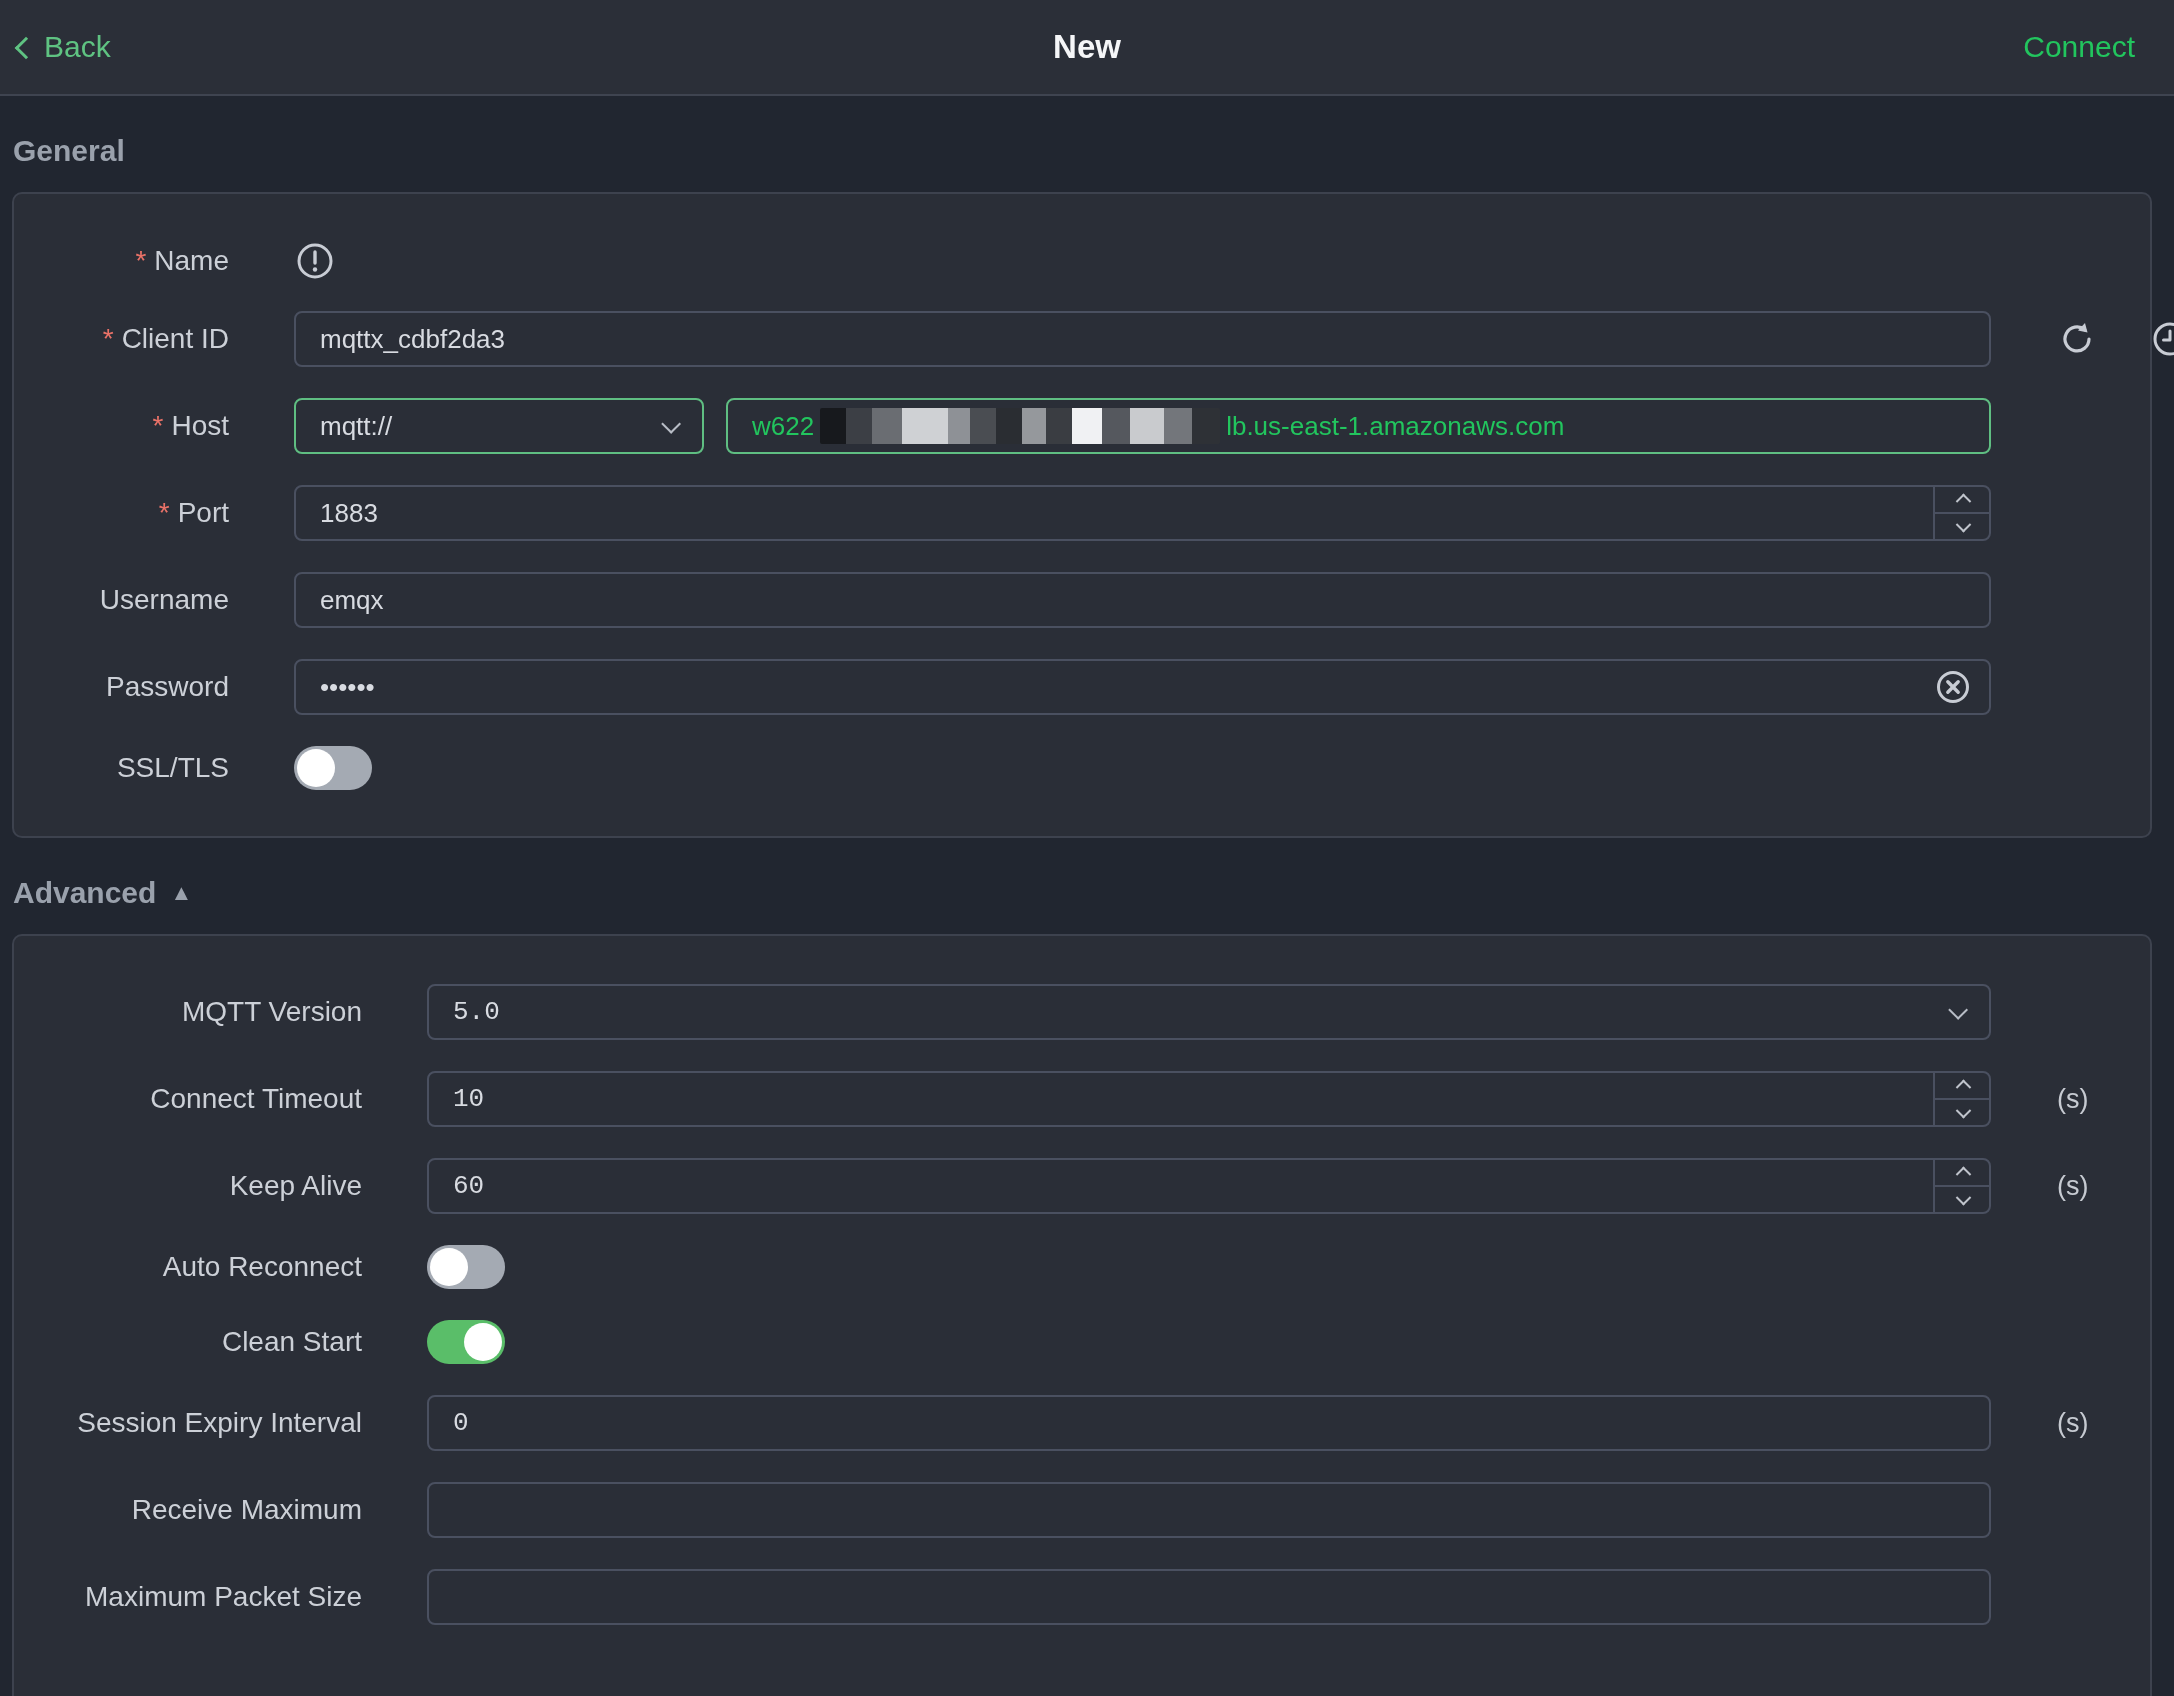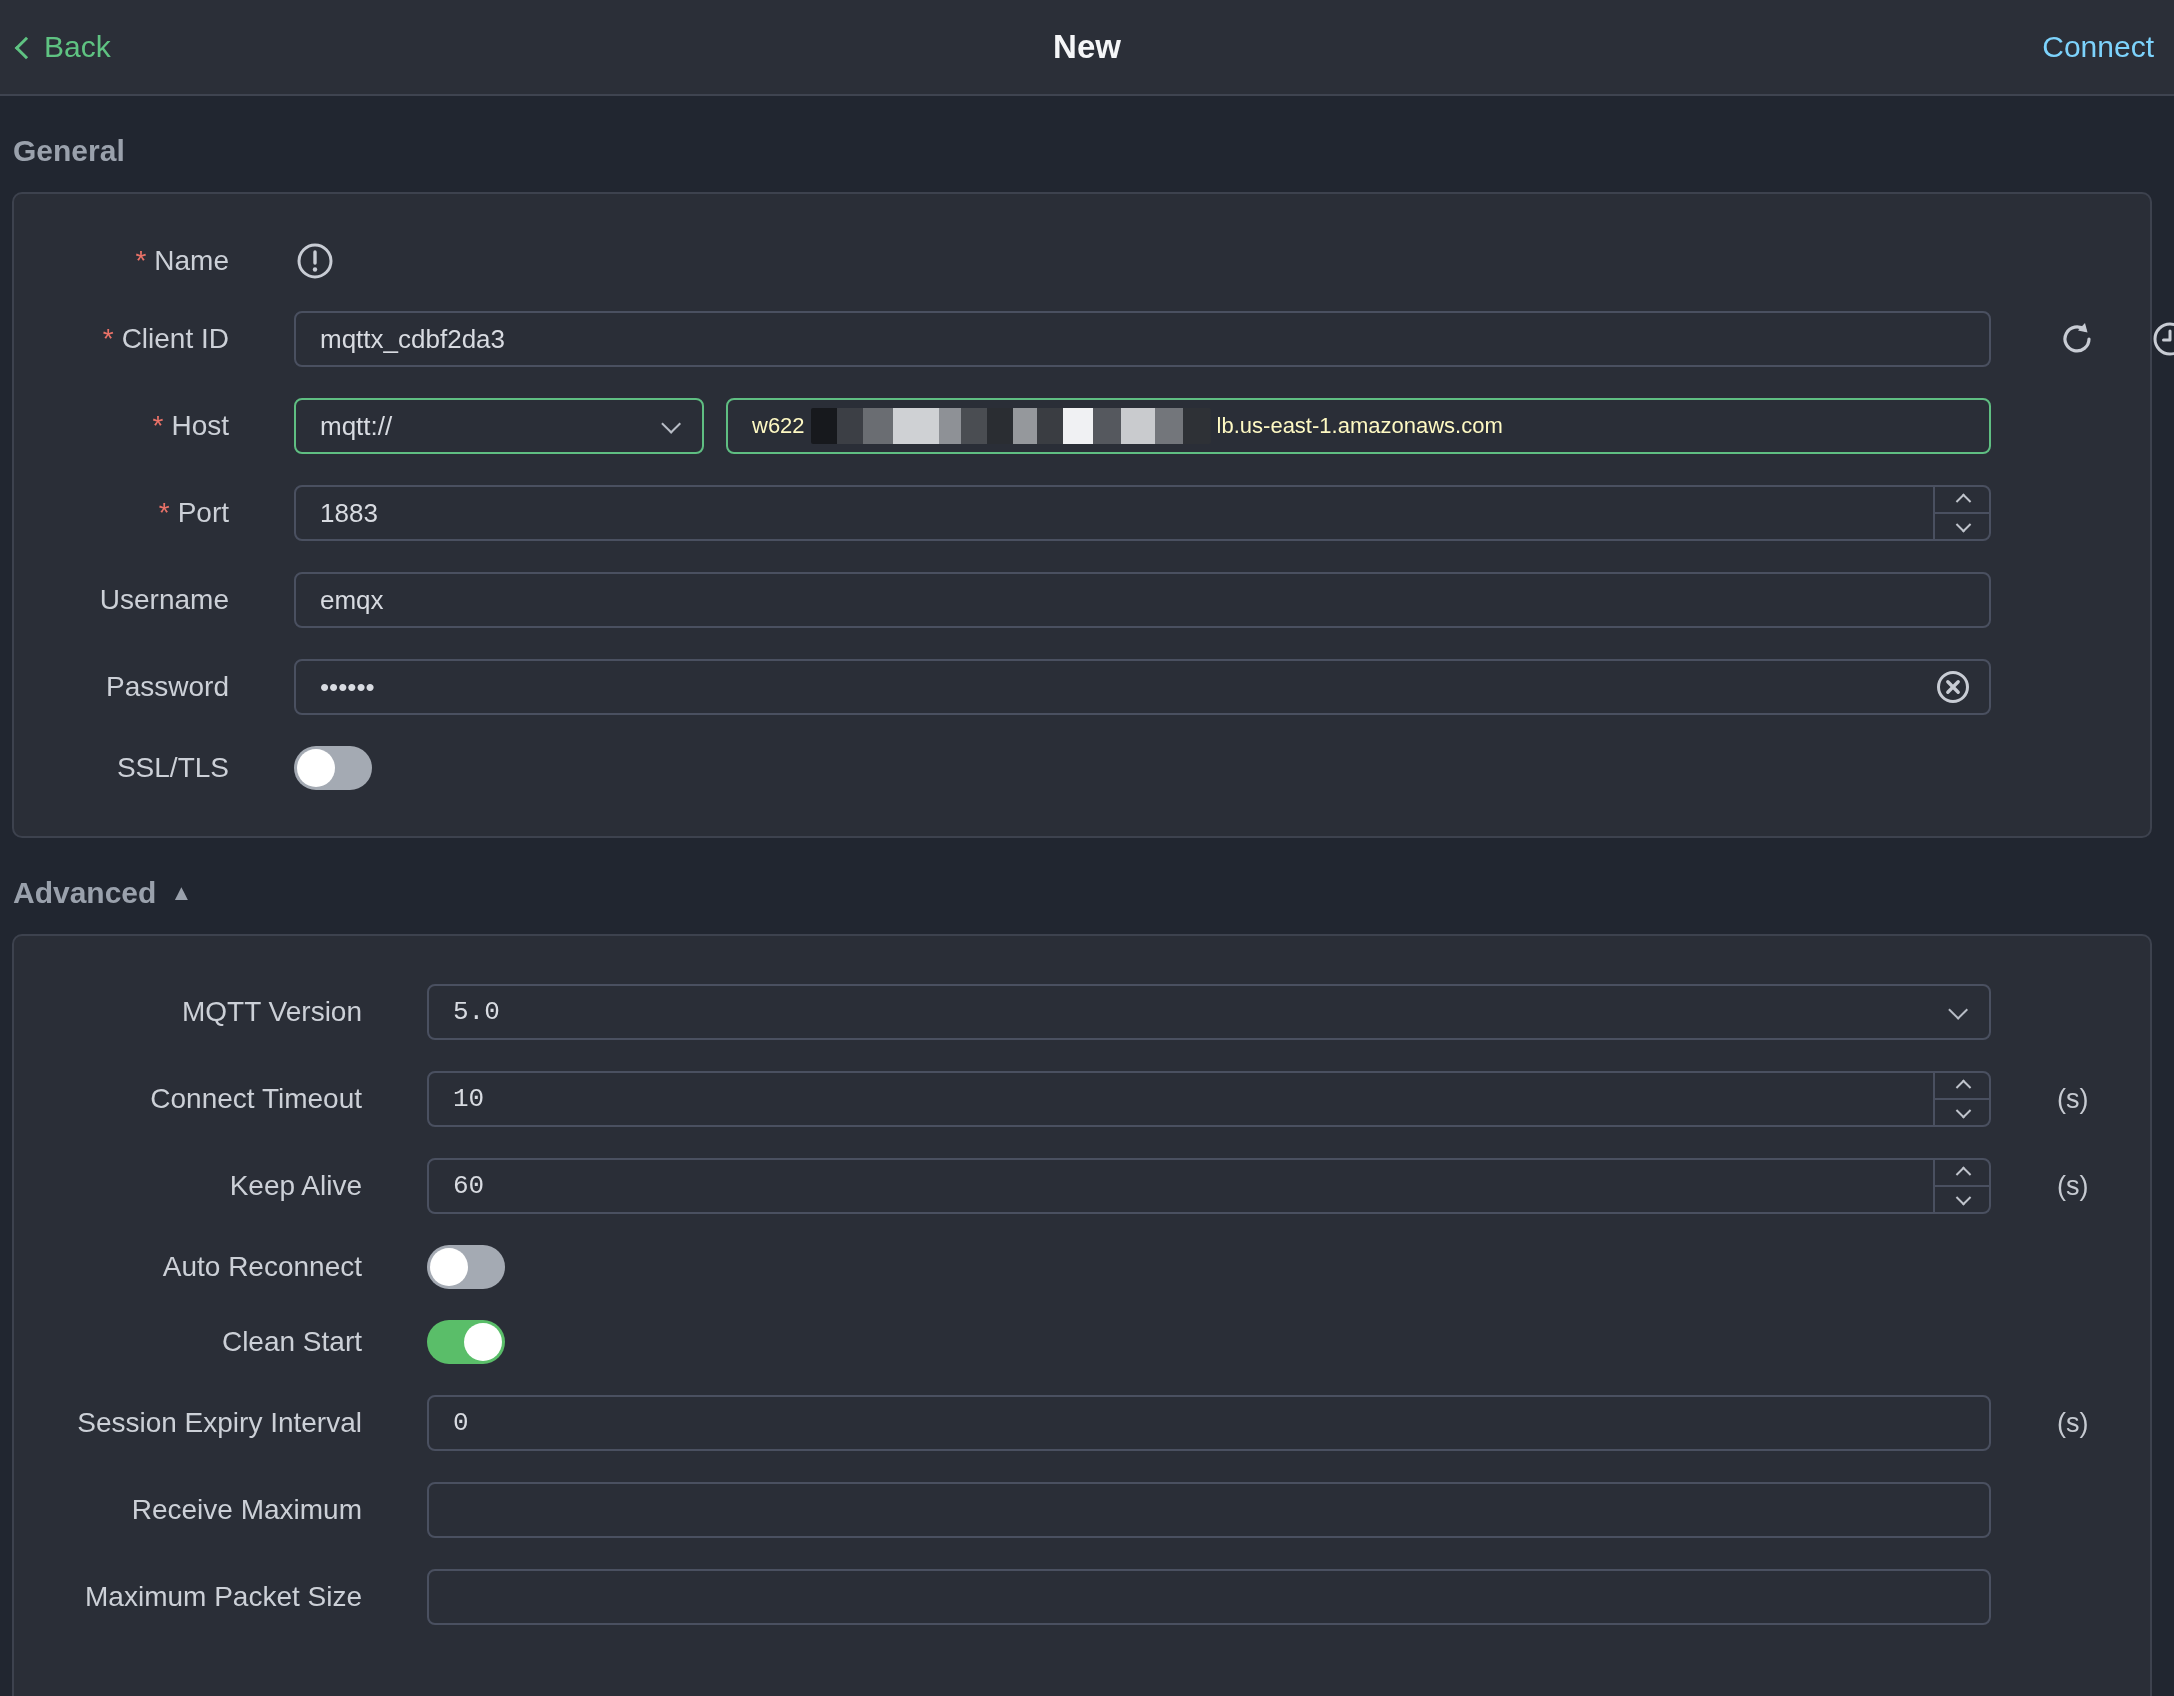--- a/index.html
+++ b/index.html
@@ -22,21 +22,21 @@
   .chev-left {
     width:16px; height:16px;
     border-left:3px solid #5fc382; border-bottom:3px solid #5fc382;
     transform:rotate(45deg); margin-top:1px;
   }
   .page-title {
     position:absolute; left:50%; transform:translateX(-50%);
     color:#f5f6f8; font-size:33px; font-weight:700;
   }
   .connect-btn {
-    position:absolute; right:20px; color:#7dd3fc; font-size:30px; cursor:pointer;
+    position:absolute; right:39px; color:#22c55e; font-size:30px; cursor:pointer;
   }
   
   .section-header {
     margin:38px 0 24px 13px; font-size:30px; font-weight:700; color:#9aa1ac;
     display:flex; align-items:center; gap:14px;
   }
   .collapse-tri { font-size:22px; color:#9aa1ac; }
   .card {
     margin:0 22px 0 12px; background:#2a2e37;
     border:2px solid #3d424e; border-radius:10px;
@@ -108,21 +108,21 @@
   .redacted {
     display:inline-block; height:36px; width:400px; margin:0 6px;
     vertical-align:middle; filter:blur(0.6px);
     background:linear-gradient(90deg,
       #17191d 0 26px,#3c3f45 26px 52px,#6a6d72 52px 82px,#cfd1d4 82px 128px,
       #8e9196 128px 150px,#4a4d52 150px 176px,#2a2d32 176px 202px,#95989c 202px 226px,
       #3a3d42 226px 252px,#f0f1f3 252px 282px,#55585e 282px 310px,#c9cbce 310px 344px,
       #73767b 344px 372px,#2e3136 372px 400px);
     border-radius:2px;
   }
-  .host-text { font-size:22px; color:#fef9c3; }
+  .host-text { font-size:26px; color:#22c55e; }
 </style>
 </head>
 <body>
 
 <div class="topbar">
   <div class="back-btn">
     <span class="chev-left"></span>
     <span>Back</span>
   </div>
   <div class="page-title">New</div>

